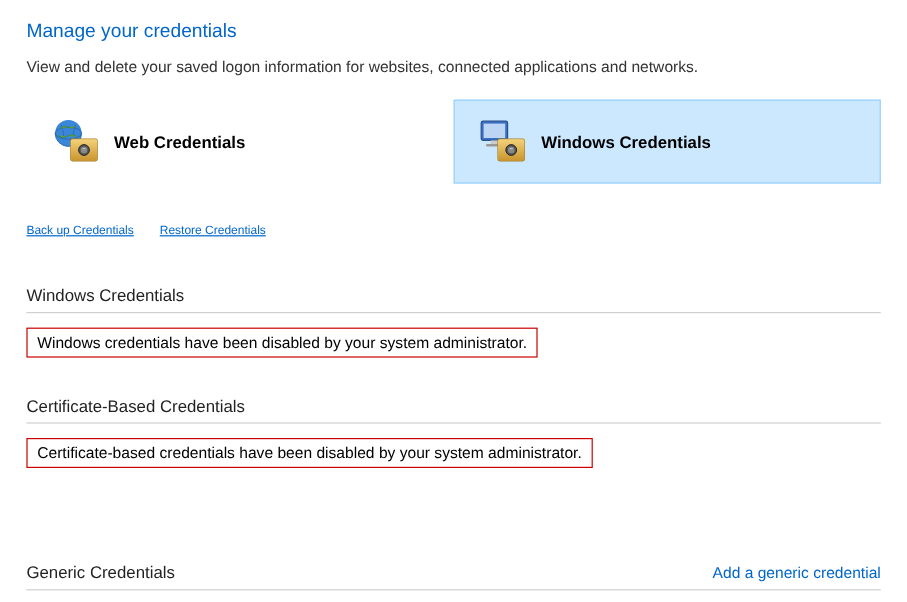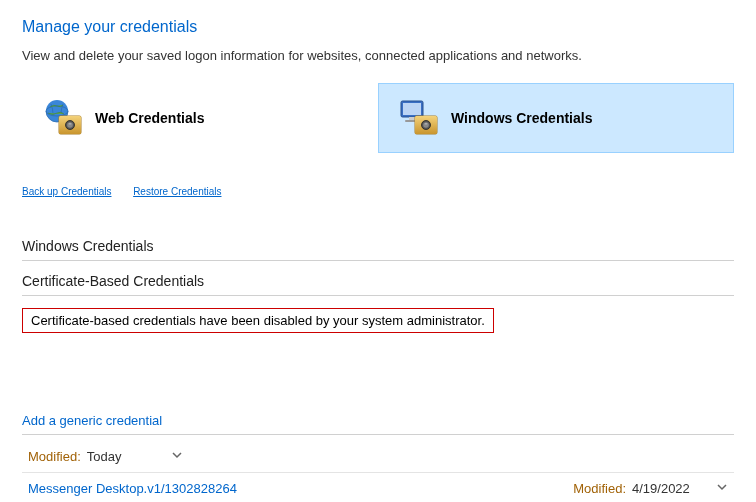--- a/index.html
+++ b/index.html
@@ -169,29 +169,31 @@
   </div>
 </div>
 
 <div class="links-row">
   <span class="link">Back up Credentials</span>
   <span class="link">Restore Credentials</span>
 </div>
 
 <div>
   <div class="section-heading">Windows Credentials</div>
+  <div class="disabled-msg">Windows credentials have been disabled by your system administrator.</div>
 </div>
 
 <div>
   <div class="section-heading">Certificate-Based Credentials</div>
   <div class="disabled-msg">Certificate-based credentials have been disabled by your system administrator.</div>
 </div>
 
 <div>
   <div class="section-row">
+    <div class="section-heading">Generic Credentials</div>
     <span class="add-link">Add a generic credential</span>
   </div>
 
   <div class="cred-row">
     <span class="cred-mod-label">Modified:</span>
     <span class="cred-mod-value">Today</span>
     <span class="chevron">
       <svg width="12" height="12" viewBox="0 0 12 12">
           <path d="M2 4 L6 8 L10 4" fill="none" stroke="#666" stroke-width="1.5"></path>
         </svg>

